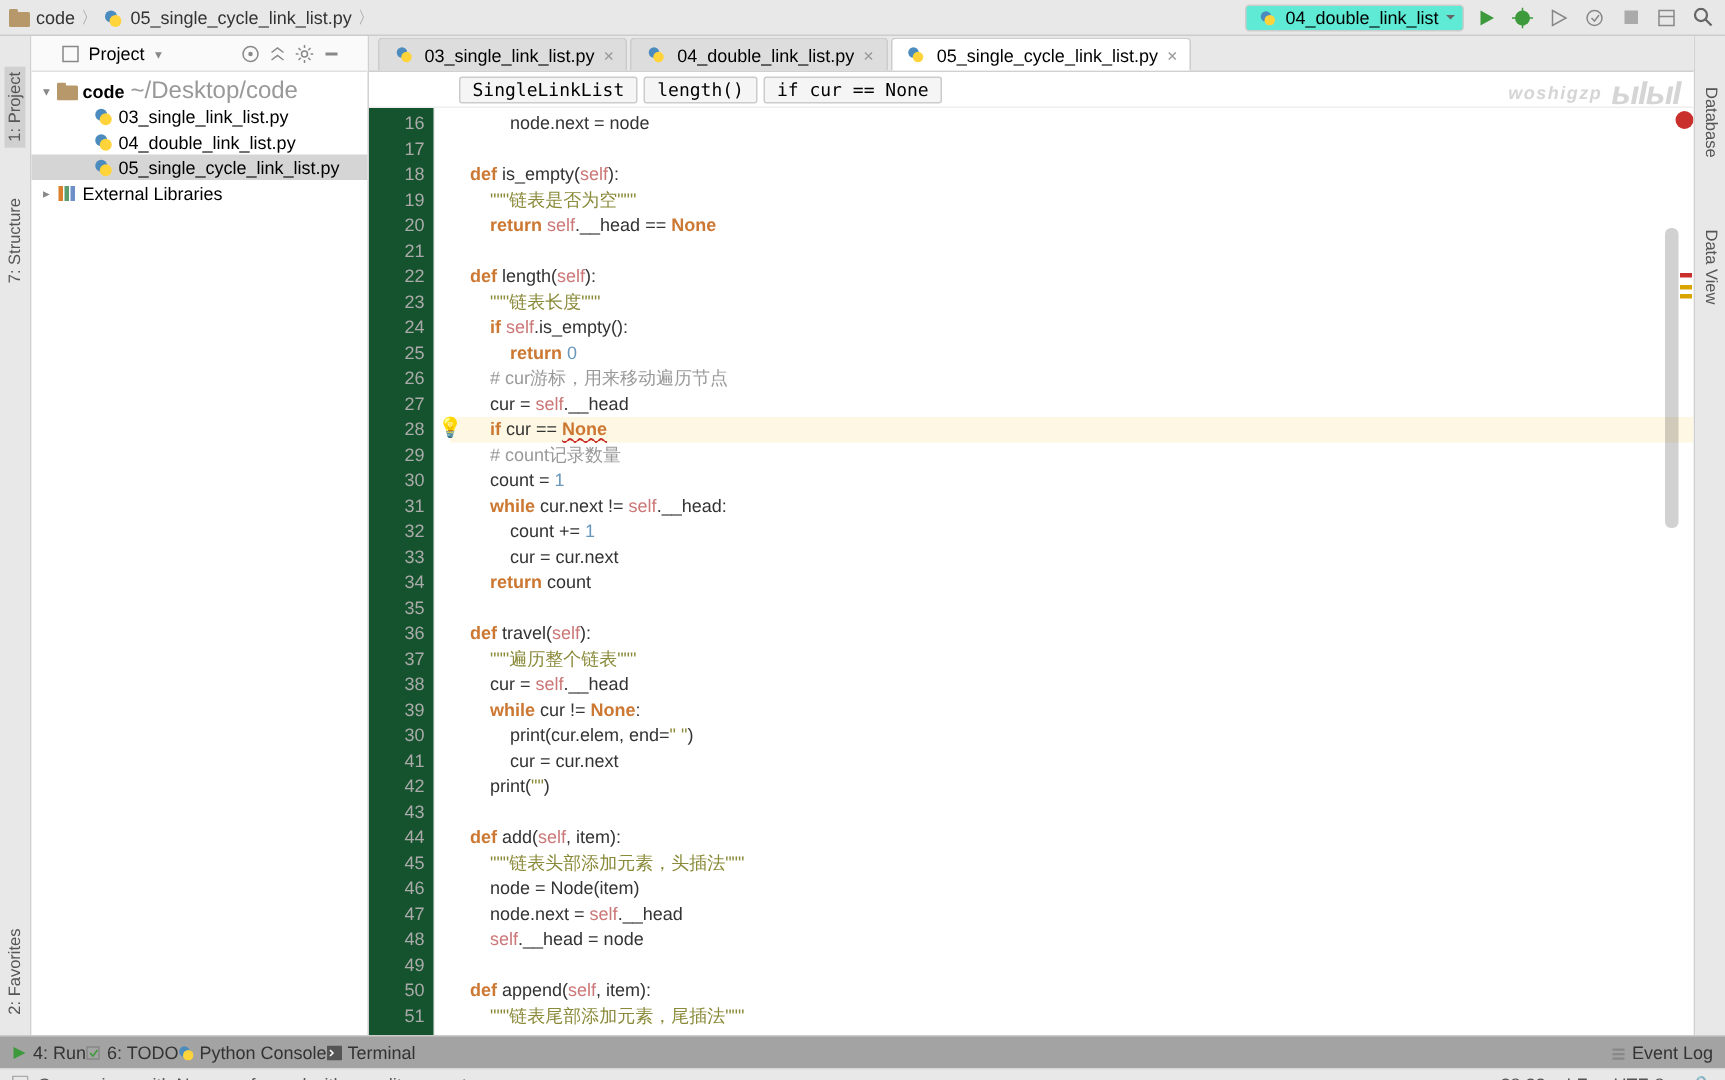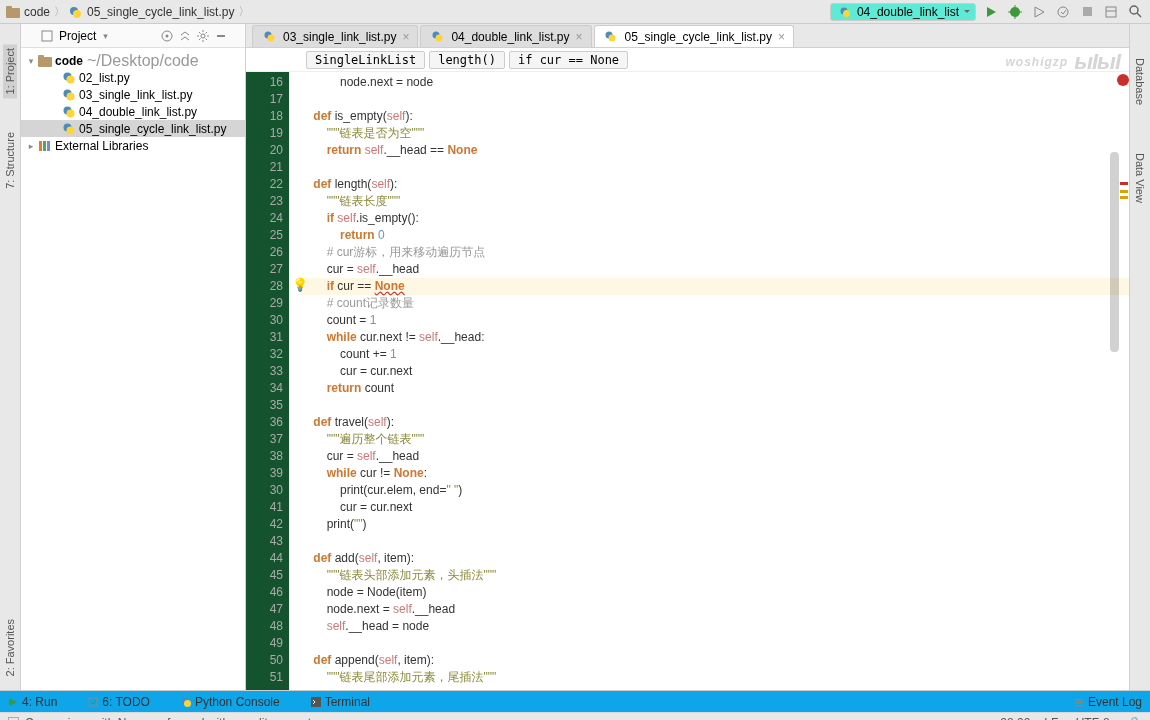--- a/index.html
+++ b/index.html
@@ -57,21 +57,21 @@
 .cursor-wave { text-decoration:underline wavy #c9302c; }
 
 .rightbar { width:21px; background:#e8e8e8; border-left:1px solid #d0d0d0; display:flex; flex-direction:column; align-items:center; padding-top:30px; gap:40px; }
 .rightbar .vtab { writing-mode:vertical-rl; font-size:11px; color:#555; cursor:pointer; padding:4px 1px; }
 
 .error-stripe { position:absolute; right:0; top:0; width:10px; height:100%; }
 .err-mark { position:absolute; right:1px; width:8px; height:3px; background:#c9302c; }
 .err-icon { position:absolute; right:0; top:2px; width:12px; height:12px; background:#c9302c; border-radius:50%; }
 .scroll-thumb { position:absolute; right:10px; top:80px; width:9px; height:200px; background:rgba(0,0,0,.18); border-radius:4px; }
 
-.bottom-tabs { height:22px; background:#0ea5e9; border-top:1px solid #ccc; display:flex; align-items:center; padding:0 8px; gap:31px; }
+.bottom-tabs { height:22px; background:#a3a3a3; border-top:1px solid #ccc; display:flex; align-items:center; padding:0 8px; gap:0; }
 .bottom-tabs .btab { display:flex; align-items:center; gap:4px; font-size:11px; color:#333; cursor:pointer; }
 .bottom-tabs .spacer { flex:1; }
 
 .status { height:20px; background:#e8e8e8; border-top:1px solid #d8d8d8; display:flex; align-items:center; padding:0 8px; font-size:11px; color:#555; }
 .status .msg { flex:1; display:flex; align-items:center; gap:6px; }
 .status .right { display:flex; gap:14px; }
 
 .watermark { position:absolute; right:30px; top:34px; font-size:28px; font-weight:bold; color:rgba(150,150,150,.4); letter-spacing:1px; font-style:italic; pointer-events:none; z-index:20; display:flex; align-items:center; gap:6px;margin-top:15px;}
 .watermark .bili { font-size:22px; letter-spacing:-1px; }
 
@@ -213,30 +213,20 @@
         <span class="ticon">
             <svg width="14" height="12">
               <rect x="0" y="2" width="14" height="10" rx="1" fill="#b7986a"></rect>
               <rect x="0" y="0" width="6" height="4" rx="1" fill="#b7986a"></rect>
             </svg>
           </span>
         <span class="name" style="font-weight:bold">code</span>
         <span class="path">~/Desktop/code</span>
       </div>
       <div id="tree-files">
-          <div class="tree-row indent2">
-            <span class="tw"></span>
-            <span class="ticon">
-              <svg width="12" height="12">
-                <circle cx="4.5" cy="4.5" r="4" fill="#4b8bbe"></circle>
-                <circle cx="7.5" cy="7.5" r="4" fill="#ffd43b"></circle>
-              </svg>
-            </span>
-            <span class="name">02_list.py</span>
-          </div>
           <div class="tree-row indent2">
             <span class="tw"></span>
             <span class="ticon">
               <svg width="12" height="12">
                 <circle cx="4.5" cy="4.5" r="4" fill="#4b8bbe"></circle>
                 <circle cx="7.5" cy="7.5" r="4" fill="#ffd43b"></circle>
               </svg>
             </span>
             <span class="name">03_single_link_list.py</span>
           </div>

